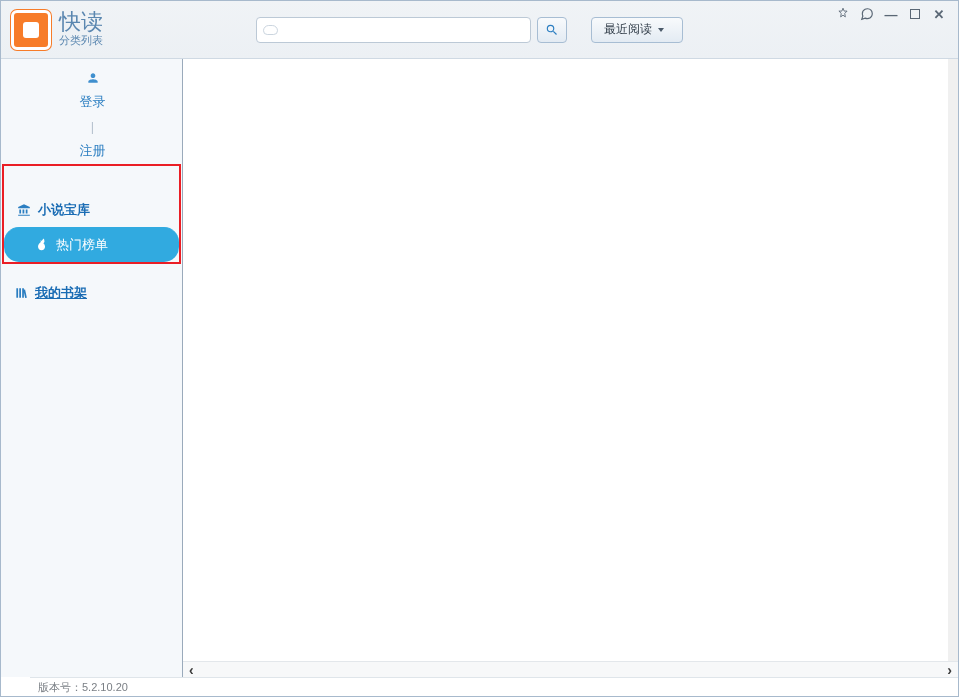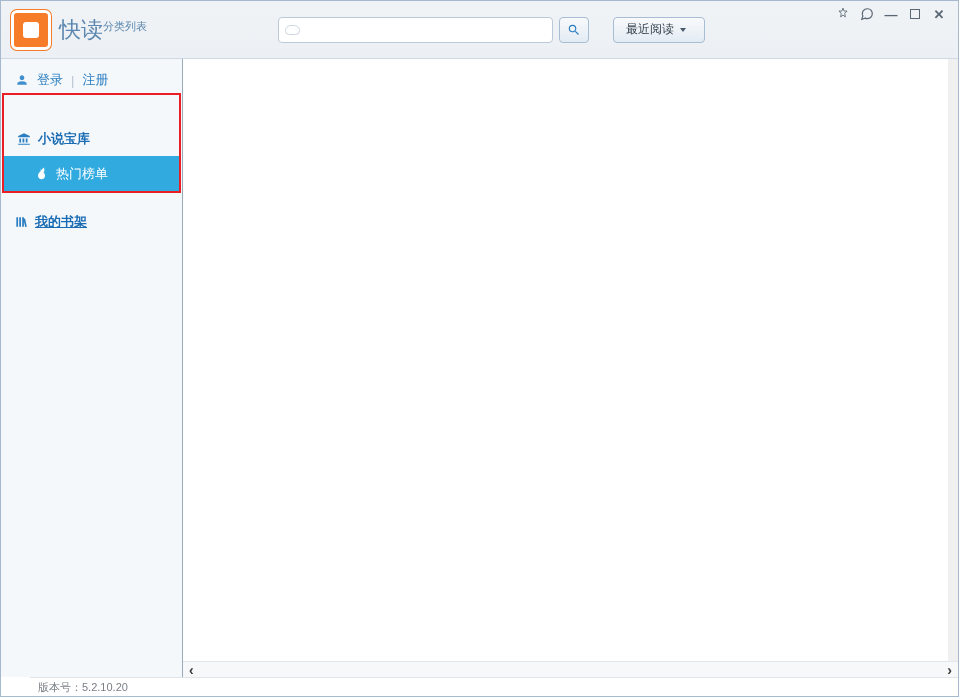--- a/index.html
+++ b/index.html
@@ -40,21 +40,21 @@
     font-weight: bold;
     margin-right: 8px;
     border: 3px solid #fff;
     box-shadow: 0 0 0 1px #f77c29;
   }
   .logo-square-inner {
     width: 16px; height: 16px;
     background: #fff;
     border-radius: 3px;
   }
-  .app-title-wrap { display: flex; flex-direction: row; }
+  .app-title-wrap { display: flex; flex-direction: column; }
   .app-title {
     font-size: 22px;
     color: #5b87b0;
     line-height: 1;
   }
   .app-subtitle {
     font-size: 11px;
     color: #5b87b0;
     line-height: 1.4;
   }
@@ -157,20 +157,21 @@
     display: flex;
     flex-direction: column;
   }
   .login-row {
     padding: 12px 12px 4px 14px;
     display: flex;
     align-items: center;
     gap: 8px;
     color: #2b7ec1;
     font-size: 13px;
+    flex-direction: column;
   }
   .login-row .divider { color: #b7c3cf; }
   .user-icon {
     width: 14px; height: 14px;
     fill: #3f8fce;
   }
   .login-hint {
     font-size: 12px;
     color: #8a8f94;
     padding: 2px 0 16px 32px;
@@ -205,20 +206,21 @@
     color: #4b5965;
     border-top: 1px solid #e8edf2;
     background: #f8fafb;
     cursor: pointer;
   }
   .nav-item svg { width: 14px; height: 14px; fill: #c8cfd6; }
   .nav-item.active {
     background: #31aae0;
     color: #fff;
     border-top-color: #31aae0;
+    border-radius: 15px;
   }
   .nav-item.active svg { fill: #fff; }
 
   .section-below {
     margin-top: 12px;
     text-align: center;
   }
 
   
   .content {

